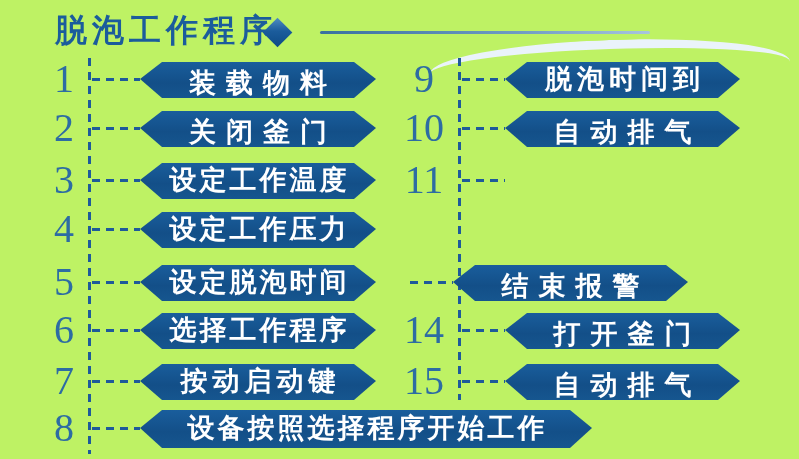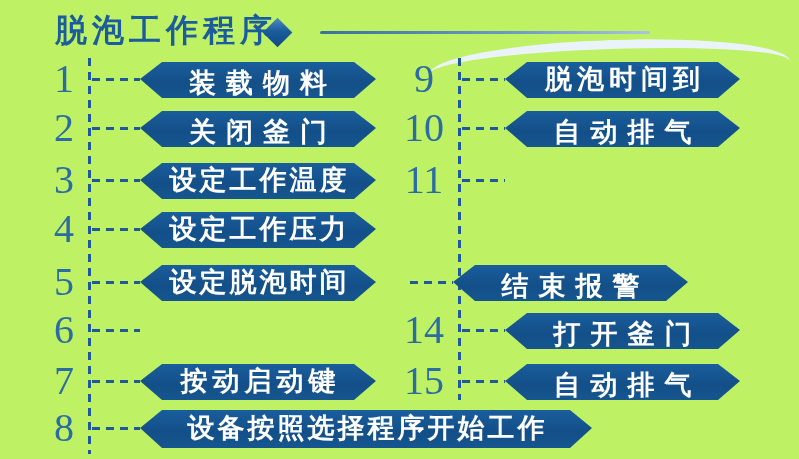--- a/index.html
+++ b/index.html
@@ -122,20 +122,23 @@
   <div class="row colL r5">
     <span class="num">5</span>
     <span class="connector"></span>
     <div class="pill ls-tight">
       <span class="pill-label">设定脱泡时间</span>
     </div>
   </div>
   <div class="row colL r6">
     <span class="num">6</span>
     <span class="connector"></span>
+    <div class="pill ls-tight">
+      <span class="pill-label">选择工作程序</span>
+    </div>
   </div>
   <div class="row colL r7">
     <span class="num">7</span>
     <span class="connector"></span>
     <div class="pill ls-mid">
       <span class="pill-label">按动启动键</span>
     </div>
   </div>
 
   <div class="row colL r8">

